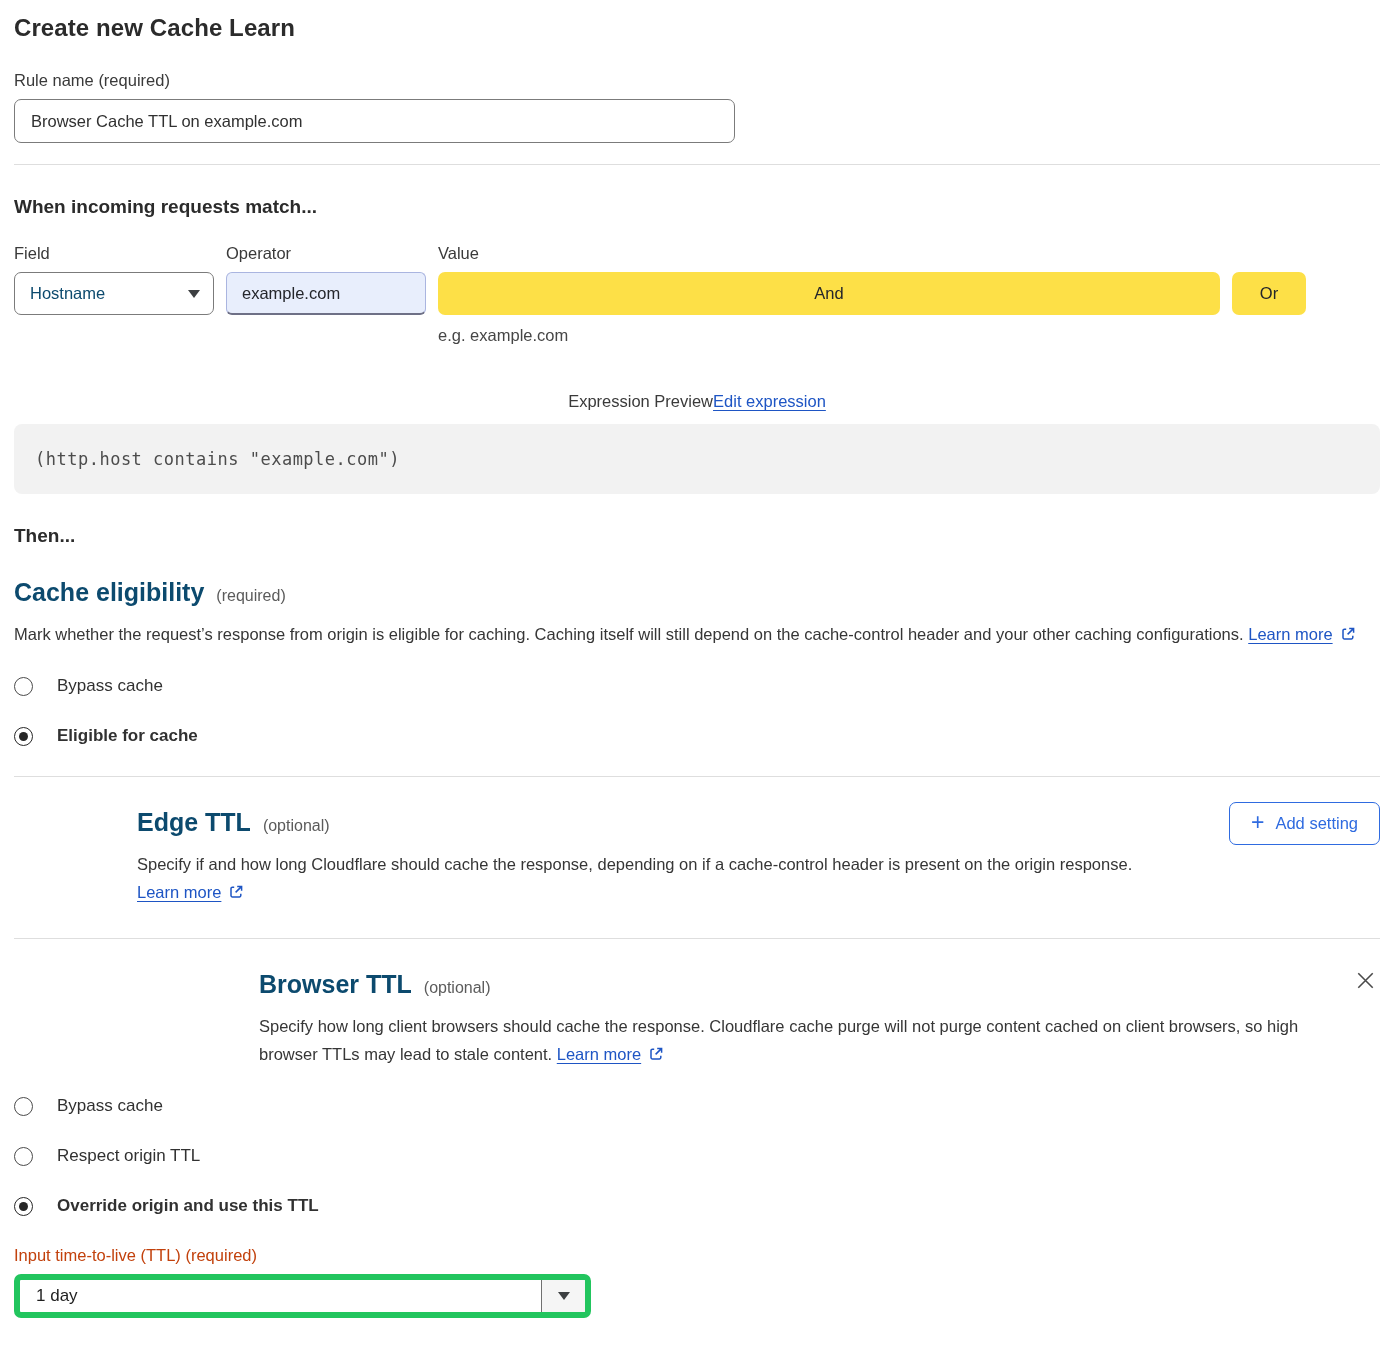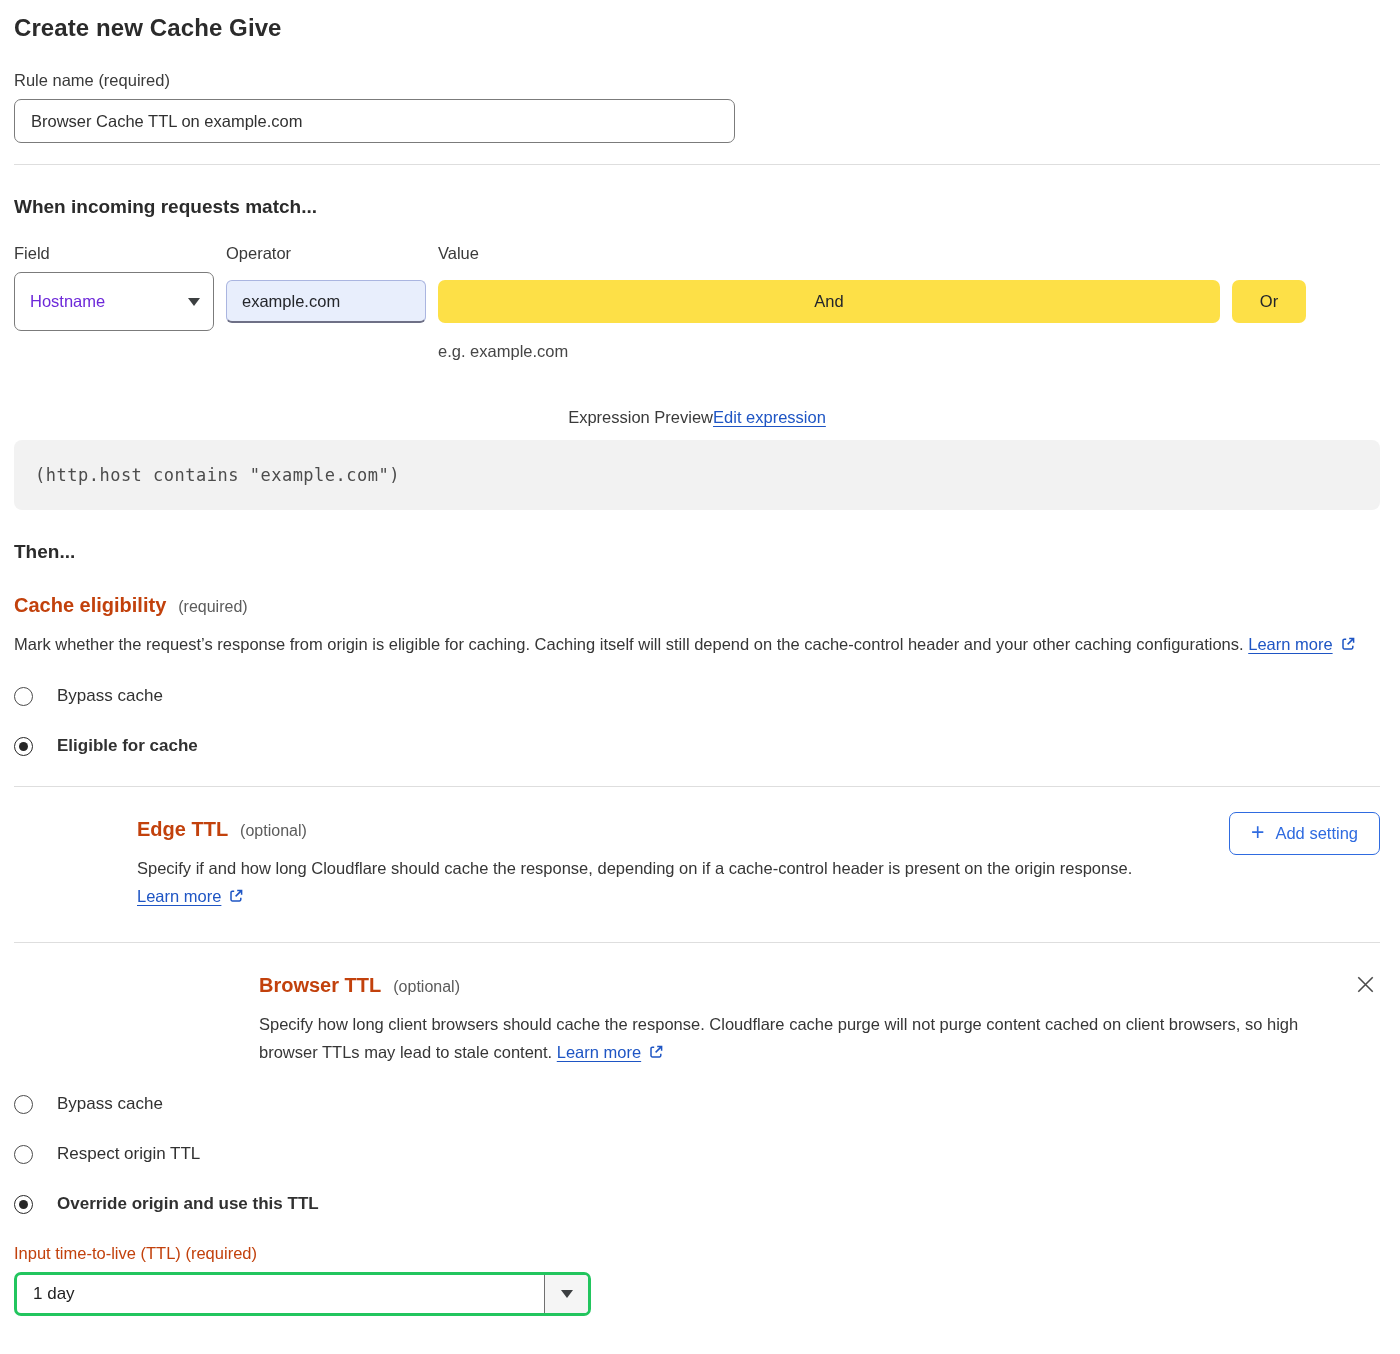--- a/index.html
+++ b/index.html
@@ -29,23 +29,23 @@
 
   .match-grid {
     display: grid;
     grid-template-columns: 200px 200px 1fr 74px 62px;
     column-gap: 12px;
     margin-top: 26px;
     align-items: center;
   }
   .col-label { font-size: 16.5px; color: #3a3a3a; margin-bottom: 9px; align-self: end; }
   .select-box {
-    height: 59px; border: 1px solid #7b7b7b; border-radius: 7px;
+    height: 43px; border: 1px solid #7b7b7b; border-radius: 7px;
     display: flex; align-items: center; justify-content: space-between;
-    padding: 0 13px 0 15px; font-size: 16.5px; color: #6d28d9;
+    padding: 0 13px 0 15px; font-size: 16.5px; color: #0c4a6e;
     background: #fff; cursor: pointer;
   }
   .caret-down {
     width: 0; height: 0;
     border-left: 6px solid transparent; border-right: 6px solid transparent;
     border-top: 8px solid #3c3f41;
   }
   .value-input {
     height: 43px; width: 100%;
     background: #e8eefc;
@@ -65,21 +65,21 @@
   .expr-label { font-size: 16.5px; color: #3a3a3a; }
   a.link { color: #1e55c4; text-decoration: underline; text-underline-offset: 3px; cursor: pointer; font-size: 16.5px; }
   .code-block {
     margin-top: 13px; background: #f2f2f2; border-radius: 8px;
     padding: 25px 21px; font-family: "DejaVu Sans Mono", "Liberation Mono", monospace;
     font-size: 17px; color: #4c4c4c; letter-spacing: .5px;
   }
 
   .setting-head { display: flex; align-items: flex-start; justify-content: flex-end; }
   .setting-title-row { margin-top: 31px; display: flex; align-items: baseline; gap: 12px; }
-  h3.setting-title { font-size: 20px; font-weight: 700; color: #c2410c; display: inline; }
+  h3.setting-title { font-size: 25px; font-weight: 700; color: #0c4a6e; display: inline; }
   .badge-optional { font-size: 16px; color: #5b5b5b; }
   p.setting-desc { margin-top: 13px; font-size: 16.5px; line-height: 28px; color: #363636; }
   .desc-narrow { max-width: 1092px; }
 
   .inline-link { display: inline-flex; align-items: center; gap: 7px; white-space: nowrap; }
   .ext-icon { color: #1e55c4; position: relative; top: 2px; }
 
   .radio-group { margin-top: 28px; }
   .radio-row { display: flex; align-items: center; gap: 24px; margin-bottom: 30px; cursor: pointer; }
   .radio-circle {
@@ -105,35 +105,35 @@
   .plus-glyph { font-size: 23px; font-weight: 400; line-height: 1; position: relative; top: -1px; }
 
   .close-btn {
     margin-top: 27px; background: none; border: none; cursor: pointer;
     padding: 4px; line-height: 0; color: #4a4a4a;
   }
 
   .ttl-label { display: block; font-size: 16.5px; color: #c2410c; margin-top: 24px; }
   .ttl-select {
     margin-top: 9px; width: 577px; height: 44px;
-    border: 3px solid #22c55e; border-radius: 7px;
+    border: 6px solid #22c55e; border-radius: 7px;
     display: flex; align-items: stretch; overflow: hidden; background: #fff; cursor: pointer;
   }
   .ttl-value { flex: 1; display: flex; align-items: center; padding: 0 16px; font-size: 17px; color: #1f1f1f; }
   .ttl-caret-seg {
     width: 44px; border-left: 1px solid #707070; background: #f5f5f5;
     display: flex; align-items: center; justify-content: center;
   }
 </style>
 </head>
 <body>
 
 <div class="page">
 
-  <h1 class="page-title">Create new Cache Give</h1>
+  <h1 class="page-title">Create new Cache Learn</h1>
 
   
   <label class="field-label">Rule name (required)</label>
   <input class="text-input" type="text" value="Browser Cache TTL on example.com" style="">
 
   <hr class="divider">
 
   
   <h2 class="section-heading">When incoming requests match...</h2>
 

